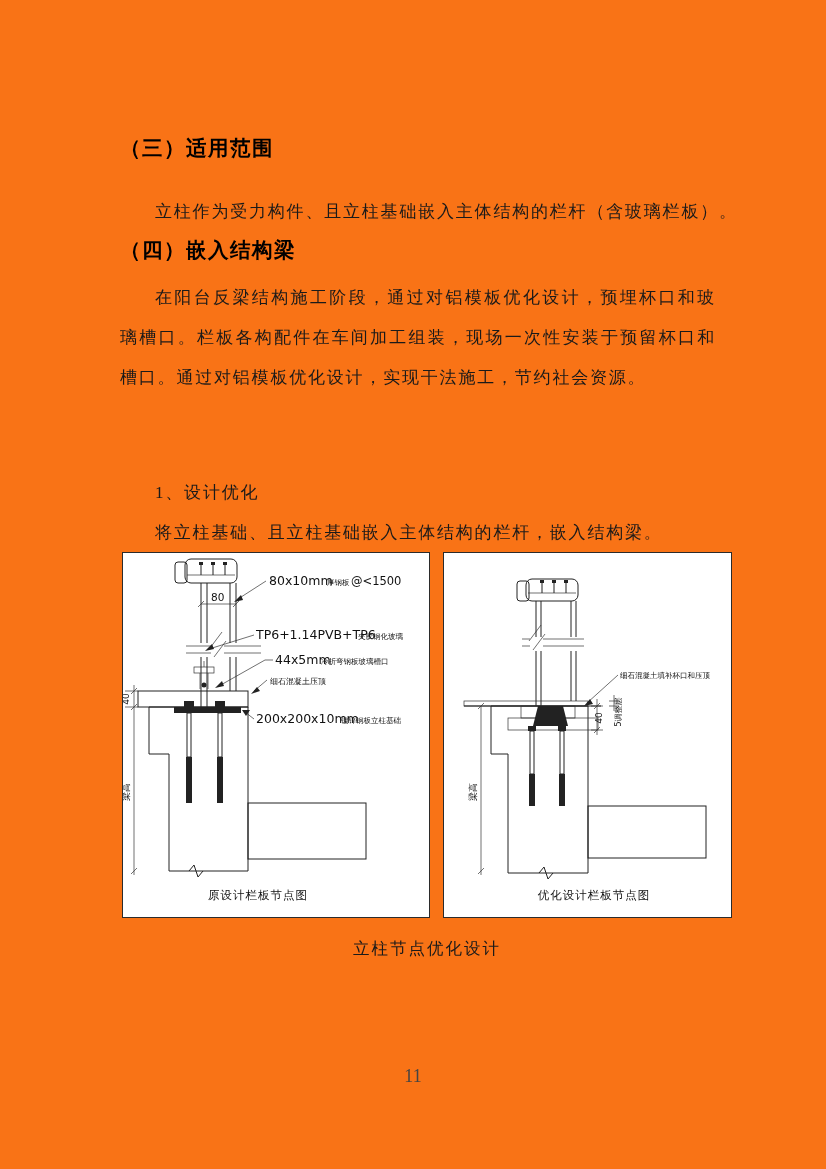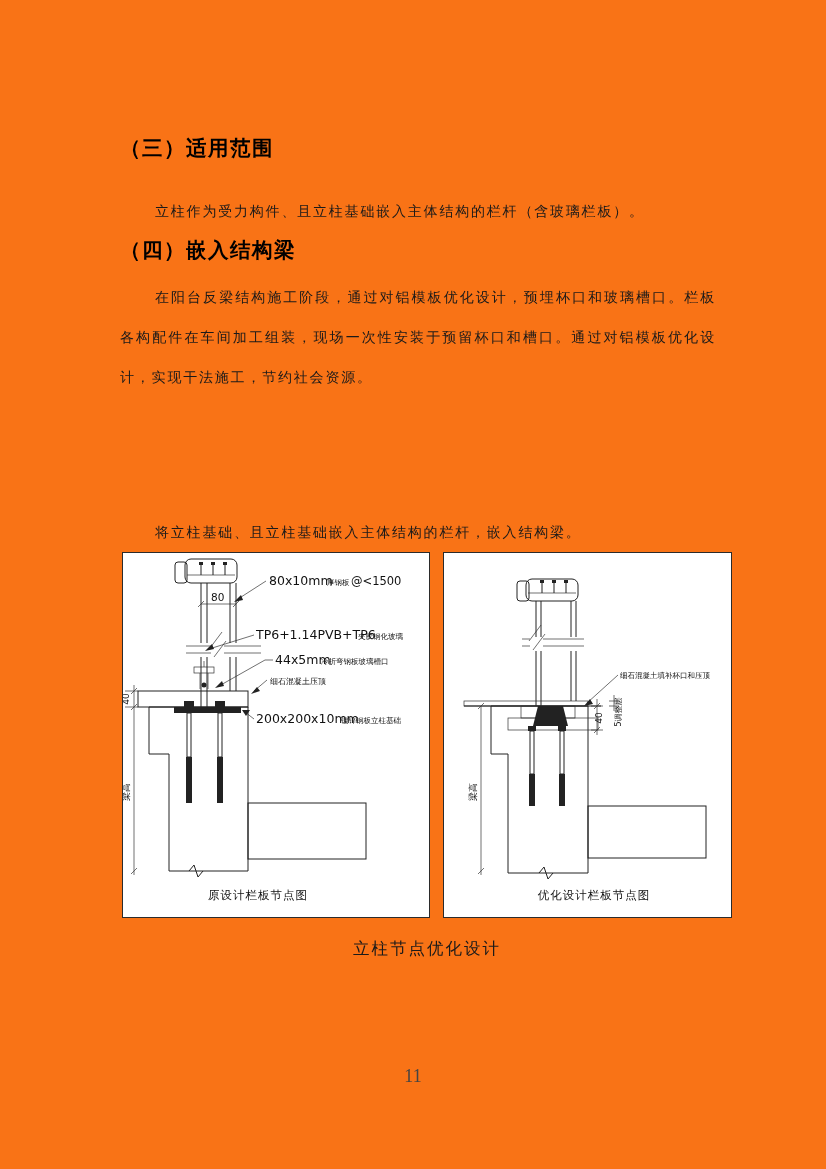--- a/index.html
+++ b/index.html
@@ -14,21 +14,21 @@
   .abs{position:absolute;}
   .heading{
     font-family:"Liberation Sans","DejaVu Sans",sans-serif;
     font-weight:bold;
     font-size:20.5px;
     letter-spacing:1.5px;
     color:#000;
     white-space:nowrap;
   }
   .body-text{
-    font-size:14px;
+    font-size:17px;
     letter-spacing:1.8px;
     line-height:40px;
   }
   .para{
     width:596px;
     text-align:justify;
     text-indent:35px;
   }
   .oneline{white-space:nowrap;}
   .fig-box{
@@ -63,20 +63,21 @@
 
   <div class="abs heading" style="left:120px;top:134px;">（三）适用范围</div>
 
   <div class="abs body-text oneline" style="left:155px;top:192px;">立柱作为受力构件、且立柱基础嵌入主体结构的栏杆（含玻璃栏板）。</div>
 
   <div class="abs heading" style="left:120px;top:236px;">（四）嵌入结构梁</div>
 
   <div class="abs body-text para" style="left:120px;top:278px;">在阳台反梁结构施工阶段，通过对铝模板优化设计，预埋杯口和玻璃槽口。栏板各构配件在车间加工组装，现场一次性安装于预留杯口和槽口。通过对铝模板优化设计，实现干法施工，节约社会资源。</div>
 
 
+  <div class="abs body-text oneline" style="left:155px;top:473px;">1、设计优化</div>
 
   <div class="abs body-text oneline" style="left:155px;top:513px;">将立柱基础、且立柱基础嵌入主体结构的栏杆，嵌入结构梁。</div>
 
   <div class="fig-box" style="left:122px;top:552px;width:306px;height:364px;">
     <svg width="306" height="364" viewBox="0 4 306 364">
       <defs>
         <pattern id="hatchL" width="12" height="12" patternUnits="userSpaceOnUse">
           <path d="M0 12 L12 0" stroke="#555" stroke-width="0.7" fill="none"></path>
           <circle cx="3" cy="3.5" r="0.7" fill="#666"></circle>
           <path d="M8 8 l2.2 0 l-1.1 1.9 z" fill="#777"></path>

